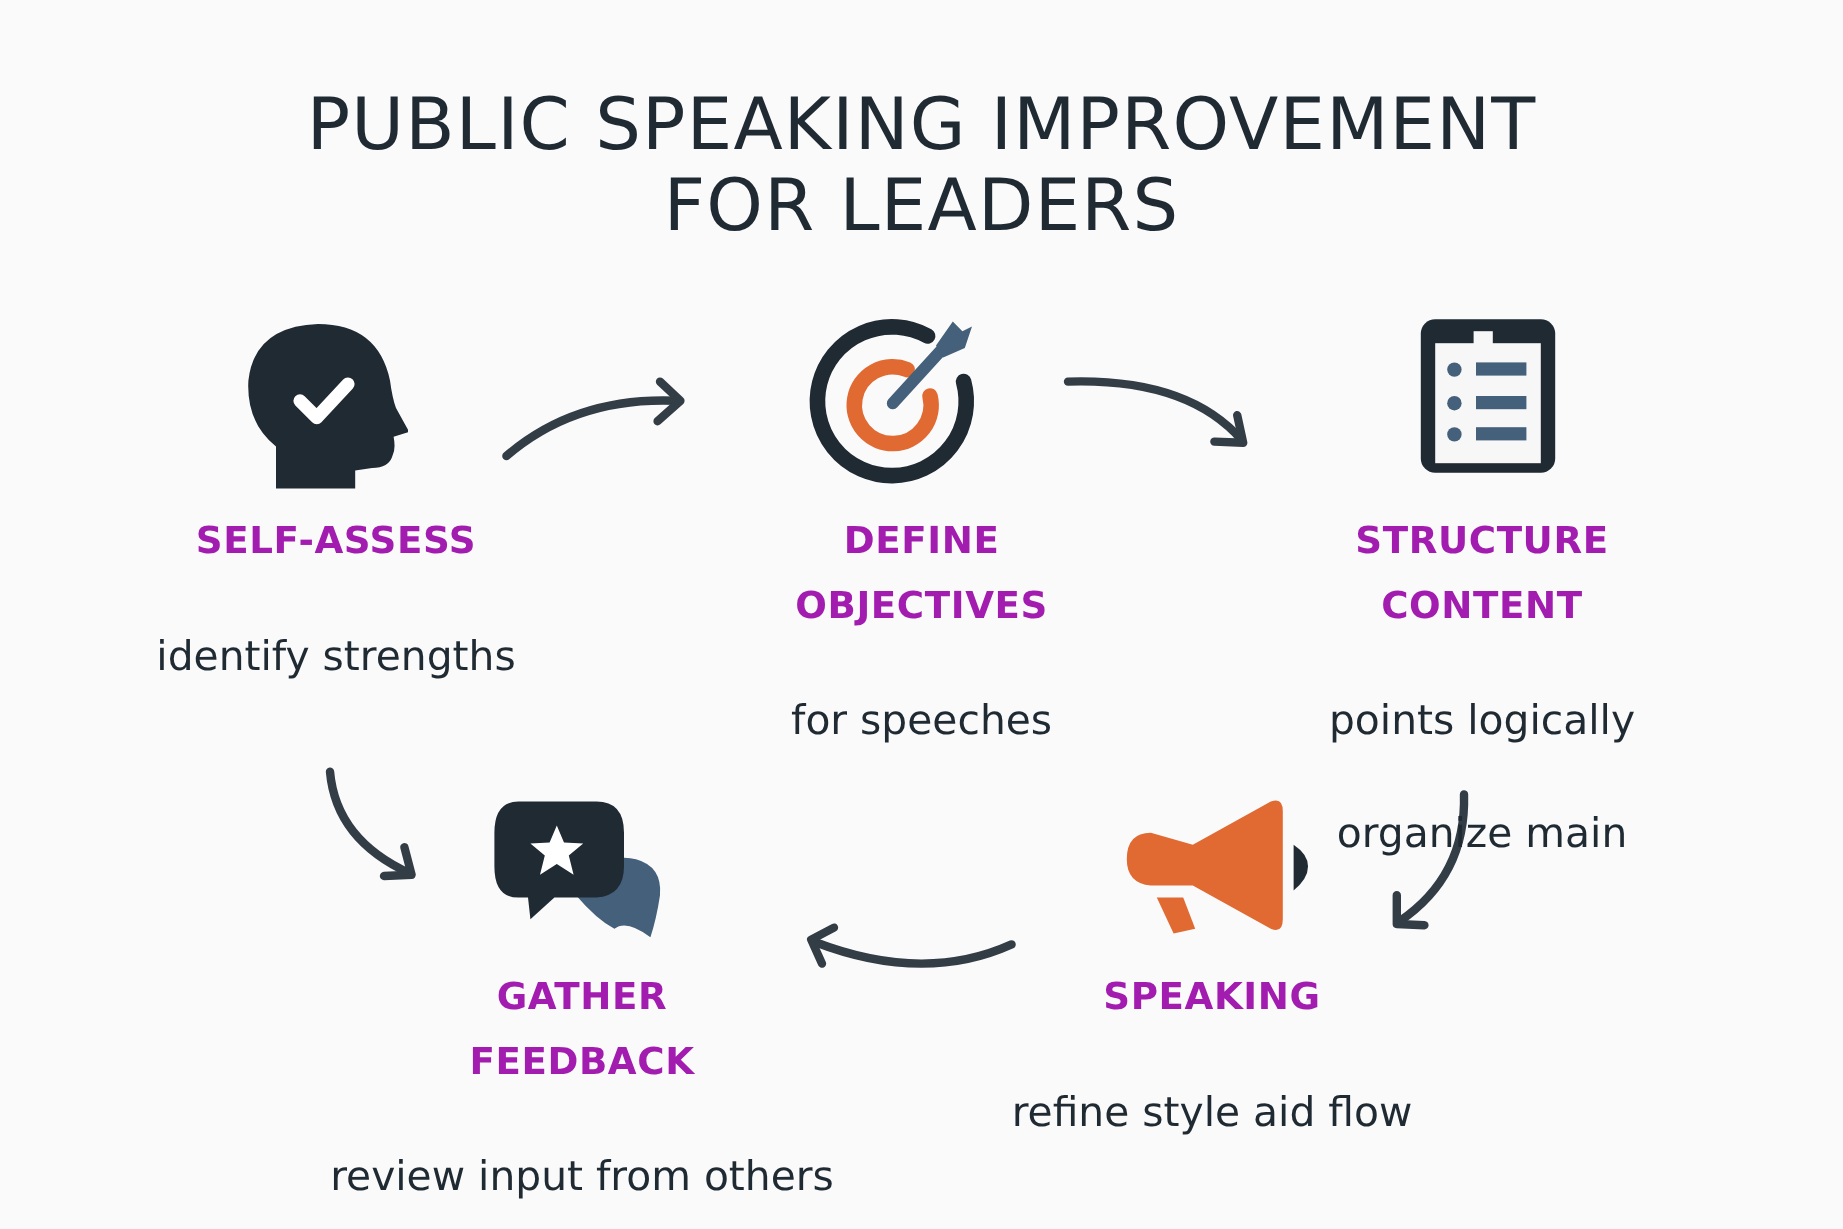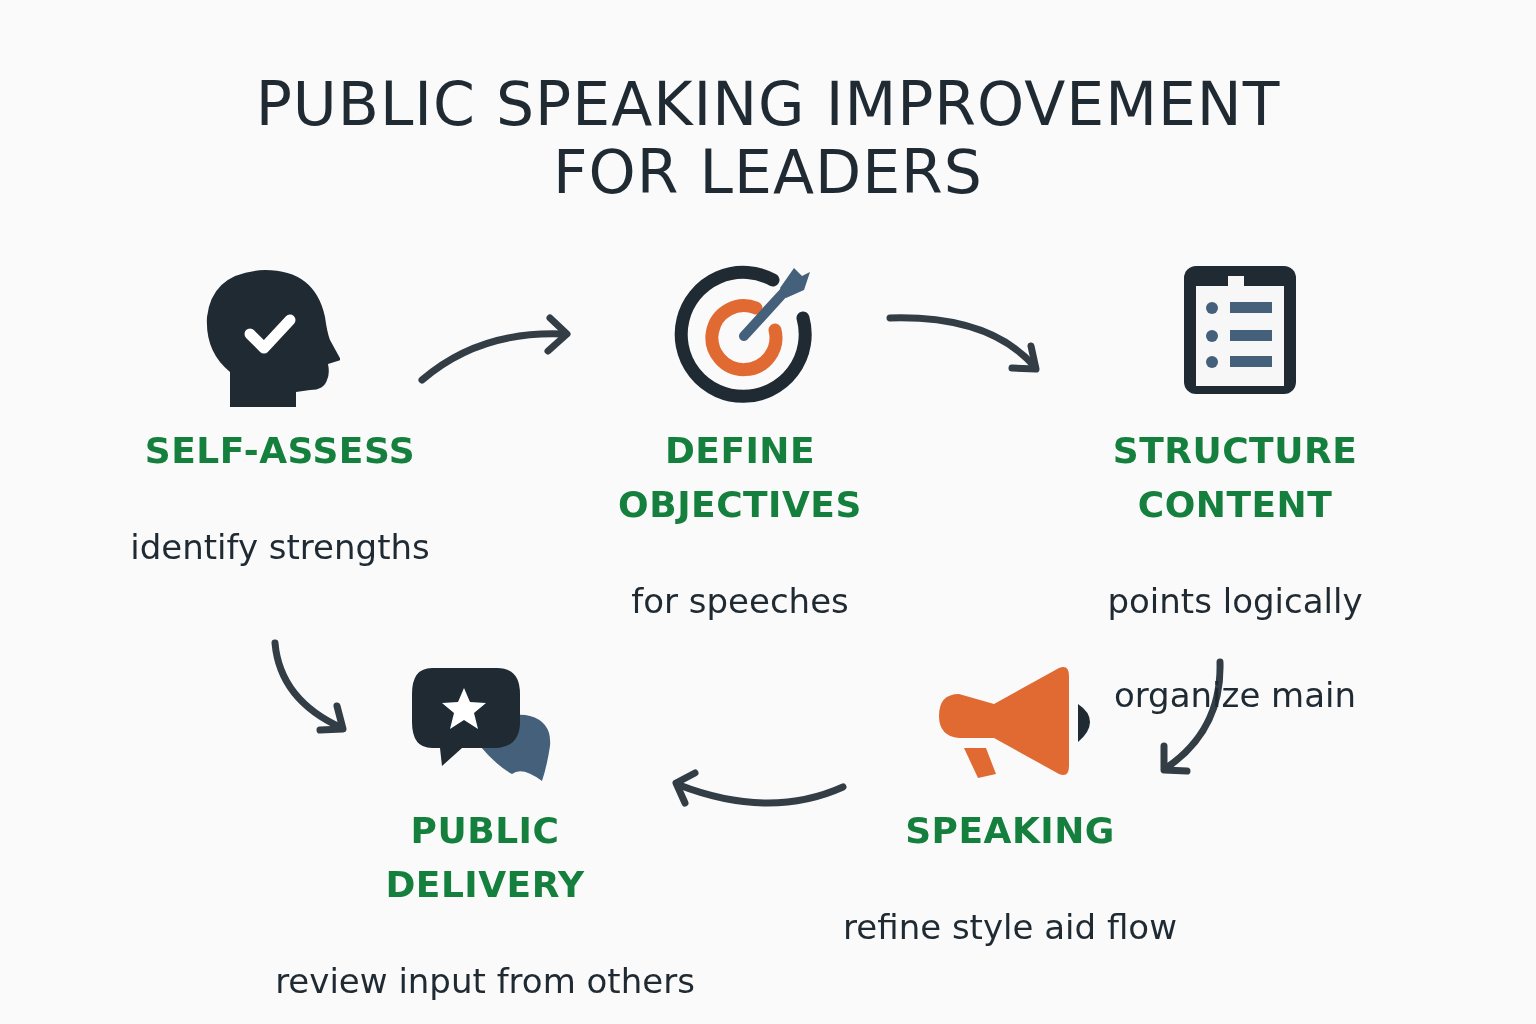--- a/index.html
+++ b/index.html
@@ -9,21 +9,21 @@
     font-family: "DejaVu Sans", sans-serif;
     color: #1f2a33;
   }
   .title {
     position: absolute; left: 0; top: 70px; width: 1536px; text-align: center;
     font-family: "DejaVu Sans", sans-serif; font-weight: normal;
     font-size: 60px; line-height: 68px; letter-spacing: 1px; color: #1f2a33;
   }
   .step { position: absolute; text-align: center; }
   .step .h {
-    font-weight: bold; font-size: 36px; line-height: 54px; color: #15803d;
+    font-weight: bold; font-size: 31px; line-height: 54px; color: #a21caf;
     letter-spacing: 0.5px;
   }
   .step .d {
     font-size: 34px; line-height: 50px; color: #1f2a33;
     font-family: "DejaVu Sans", sans-serif;
     margin-top: 44px;
   }
   .icon { position: absolute; }
   svg.arrows { position: absolute; left: 0; top: 0; }
 </style>
@@ -89,35 +89,35 @@
   <path d="M80 70 Q110 55 128 60 Q150 66 148 90 Q145 110 140 125 Q120 110 110 118 Q95 110 78 90 Z" fill="#44607a"></path>
   <path d="M30 12 L95 12 Q118 12 118 38 L118 66 Q118 90 95 92 L60 92 L40 110 L38 92 L30 92 Q10 92 10 66 L10 38 Q10 12 30 12 Z" fill="#1f2a33"></path>
   <path d="M62 32 L68 46 L84 47 L72 57 L76 73 L62 64 L48 73 L52 57 L40 47 L56 46 Z" fill="#ffffff"></path>
 </svg>
 
 <div class="step" style="left:80px;top:424px;width:400px">
   <div class="h">SELF-ASSESS</div>
   <div class="d">identify strengths</div>
 </div>
 
-<div class="step" style="left:560px;top:424px;width:360px">
+<div class="step" style="left:588px;top:424px;width:360px">
   <div class="h">DEFINE</div>
   <div class="h">OBJECTIVES</div>
   <div class="d">for speeches</div>
 </div>
 
 <div class="step" style="left:1060px;top:424px;width:350px">
   <div class="h">STRUCTURE</div>
   <div class="h">CONTENT</div>
   <div class="d">points logically</div>
   <div class="d">organize main</div>
 </div>
 
 <div class="step" style="left:820px;top:804px;width:380px">
   <div class="h">SPEAKING</div>
   <div class="d">refine style aid flow</div>
 </div>
 
 <div class="step" style="left:270px;top:804px;width:430px">
-  <div class="h">PUBLIC</div>
-  <div class="h">DELIVERY</div>
+  <div class="h">GATHER</div>
+  <div class="h">FEEDBACK</div>
   <div class="d">review input from others</div>
 </div>
 
 </body></html>

